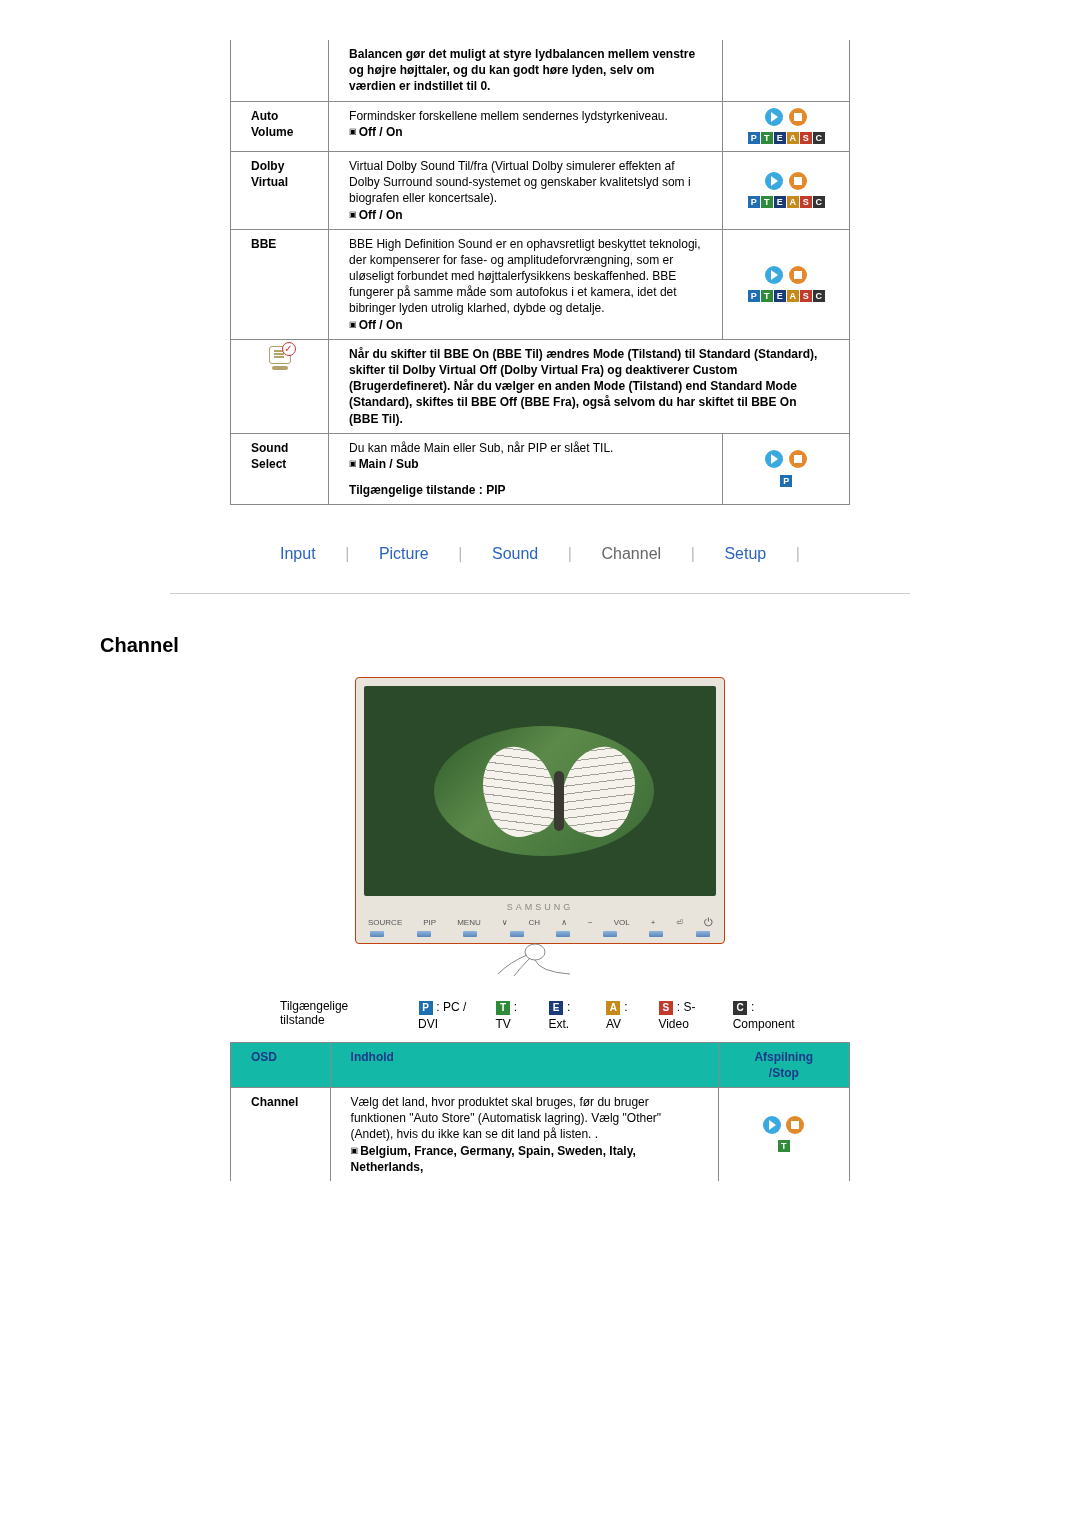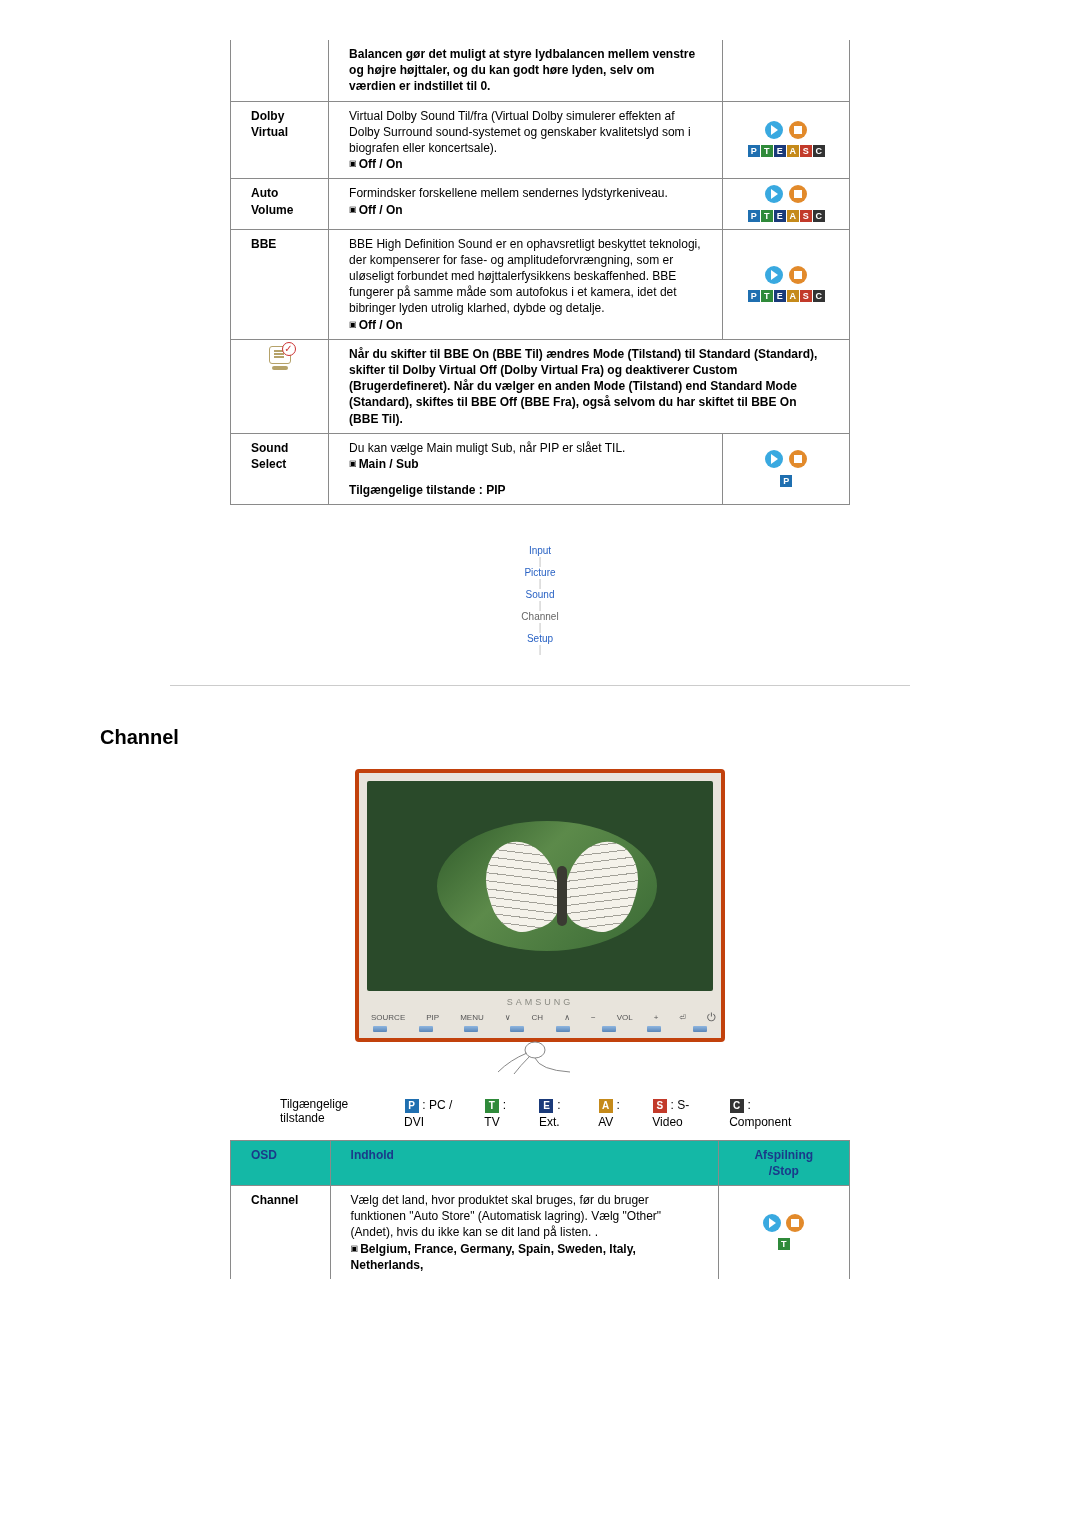--- a/index.html
+++ b/index.html
@@ -77,38 +77,37 @@
   }
   .note-icon .base{
     position:absolute; left:6px; bottom:-2px; width:16px; height:4px;
     background:#b5a26a; border-radius:2px;
   }
 
   
   .tabs {
     width: 520px; margin: 30px auto 30px auto;
     display:flex; justify-content:space-between; align-items:center;
-    font-size:10px;
-    flex-direction:column;
+    font-size:16px;
   }
   .tabs .sep{ color:#bbb; }
   .tab-link{ color:#2a63c4; cursor:pointer; }
   .tab-active{ color:#666; }
   hr.thin{ border:none; border-top:1px solid #ccc; width:740px; margin:10px auto 40px auto;}
 
   h2.section {
     font-size:20px; font-weight:bold; margin:0 0 20px 0;
   }
 
   
   .monitor-block{
     width:390px; margin:0 auto 18px auto; text-align:center;
   }
   .monitor{
-    width:370px; margin:0 auto; background:#e8e4dc; border:4px solid #c2410c;
+    width:370px; margin:0 auto; background:#e8e4dc; border:1px solid #c2410c;
     border-radius:4px; padding:8px 8px 6px 8px; box-sizing:border-box;
   }
   .screen{
     width:100%; height:210px; background:#2a4a2a; position:relative; overflow:hidden;
     border-radius:2px;
   }
   .leaf{
     position:absolute; width:220px; height:130px; left:70px; top:40px;
     background:linear-gradient(135deg,#2f5a2a 0%, #5c8a4a 40%, #3a6a35 100%);
     border-radius:110px / 65px;
@@ -143,21 +142,21 @@
   .btnrow .pwr{ font-size:11px; }
   .lights{
     display:flex; justify-content:space-between; padding:2px 6px 0 6px;
   }
   .light{ width:14px; height:6px; background:linear-gradient(#8fb6e0,#5a86b8); border-radius:1px; }
   .handsvg{ margin-top:-4px; }
 
   
   .legend{
     width:520px; margin:4px auto 10px auto; font-size:12px;
-    display:flex; align-items:flex-start; gap:14px;
+    display:flex; align-items:flex-start; gap:28px;
   }
   .legend .lbl{ width:110px; }
   .legend .cols{ display:flex; gap:22px; flex:1;}
   .legend .col{ display:flex; flex-direction:column; align-items:center; line-height:1.35;}
   .legend .chip{ width:14px; height:14px; line-height:14px; font-size:10px;}
 
   
   table.spec tr.hdr td{
     background:#14b8a6; color:#1a3a8a; font-weight:bold;
   }
@@ -169,56 +168,56 @@
   <tbody>
       <tr>
     <td class="col1 noTop"></td>
     <td class="col2 noTop">
       <b>Balancen gør det muligt at styre lydbalancen mellem venstre og højre højttaler, og du kan godt høre lyden, selv om værdien er indstillet til 0.</b>
     </td>
     <td class="col3 noTop"></td>
   </tr>
 
   <tr>
+    <td class="col1">Auto Volume</td>
+    <td class="col2">
+      <span>Formindsker forskellene mellem sendernes lydstyrkeniveau.</span><br>
+      <span class="bullet">▣</span><b>Off / On</b>
+    </td>
+    <td class="col3">
+      <div class="ps-wrap">
+        <div class="ps-icons">
+          <span class="ps-play"></span>
+          <span class="ps-stop"></span>
+        </div>
+        <div class="modechips">
+          <span class="chip cP">P</span><span class="chip cT">T</span><span class="chip cE">E</span><span class="chip cA">A</span><span class="chip cS">S</span><span class="chip cC">C</span>
+        </div>
+      </div>
+    </td>
+  </tr>
+
+  <tr>
     <td class="col1">Dolby Virtual</td>
     <td class="col2">
       <span>Virtual Dolby Sound Til/fra (Virtual Dolby simulerer effekten af Dolby Surround sound-systemet og genskaber kvalitetslyd som i biografen eller koncertsale).</span><br>
       <span class="bullet">▣</span><b>Off / On</b>
     </td>
     <td class="col3">
       <div class="ps-wrap">
         <div class="ps-icons">
           <span class="ps-play"></span>
           <span class="ps-stop"></span>
         </div>
         <div class="modechips"><span class="chip cP">P</span><span class="chip cT">T</span><span class="chip cE">E</span><span class="chip cA">A</span><span class="chip cS">S</span><span class="chip cC">C</span></div>
       </div>
     </td>
   </tr>
 
   <tr>
-    <td class="col1">Auto Volume</td>
-    <td class="col2">
-      <span>Formindsker forskellene mellem sendernes lydstyrkeniveau.</span><br>
-      <span class="bullet">▣</span><b>Off / On</b>
-    </td>
-    <td class="col3">
-      <div class="ps-wrap">
-        <div class="ps-icons">
-          <span class="ps-play"></span>
-          <span class="ps-stop"></span>
-        </div>
-        <div class="modechips">
-          <span class="chip cP">P</span><span class="chip cT">T</span><span class="chip cE">E</span><span class="chip cA">A</span><span class="chip cS">S</span><span class="chip cC">C</span>
-        </div>
-      </div>
-    </td>
-  </tr>
-
-  <tr>
     <td class="col1">BBE</td>
     <td class="col2">
       <span>BBE High Definition Sound er en ophavsretligt beskyttet teknologi, der kompenserer for fase- og amplitudeforvrængning, som er uløseligt forbundet med højttalerfysikkens beskaffenhed. BBE fungerer på samme måde som autofokus i et kamera, idet det bibringer lyden utrolig klarhed, dybde og detalje.</span><br>
       <span class="bullet">▣</span><b>Off / On</b>
     </td>
     <td class="col3">
       <div class="ps-wrap">
         <div class="ps-icons">
           <span class="ps-play"></span>
           <span class="ps-stop"></span>
@@ -235,21 +234,21 @@
       </span>
     </td>
     <td class="col2" colspan="2">
       <b>Når du skifter til BBE On (BBE Til) ændres Mode (Tilstand) til Standard (Standard), skifter til Dolby Virtual Off (Dolby Virtual Fra) og deaktiverer Custom (Brugerdefineret). Når du vælger en anden Mode (Tilstand) end Standard Mode (Standard), skiftes til BBE Off (BBE Fra), også selvom du har skiftet til BBE On (BBE Til).</b>
     </td>
   </tr>
 
   <tr>
     <td class="col1">Sound Select</td>
     <td class="col2">
-      <span>Du kan vælge Main muligt Sub, når PIP er slået TIL.</span><br>
+      <span>Du kan måde Main eller Sub, når PIP er slået TIL.</span><br>
       <span class="bullet">▣</span><b>Main / Sub</b>
       <div style="height:10px"></div>
       <b>Tilgængelige tilstande : PIP</b>
     </td>
     <td class="col3">
       <div class="ps-wrap">
         <div class="ps-icons">
           <span class="ps-play"></span>
           <span class="ps-stop"></span>
         </div>

